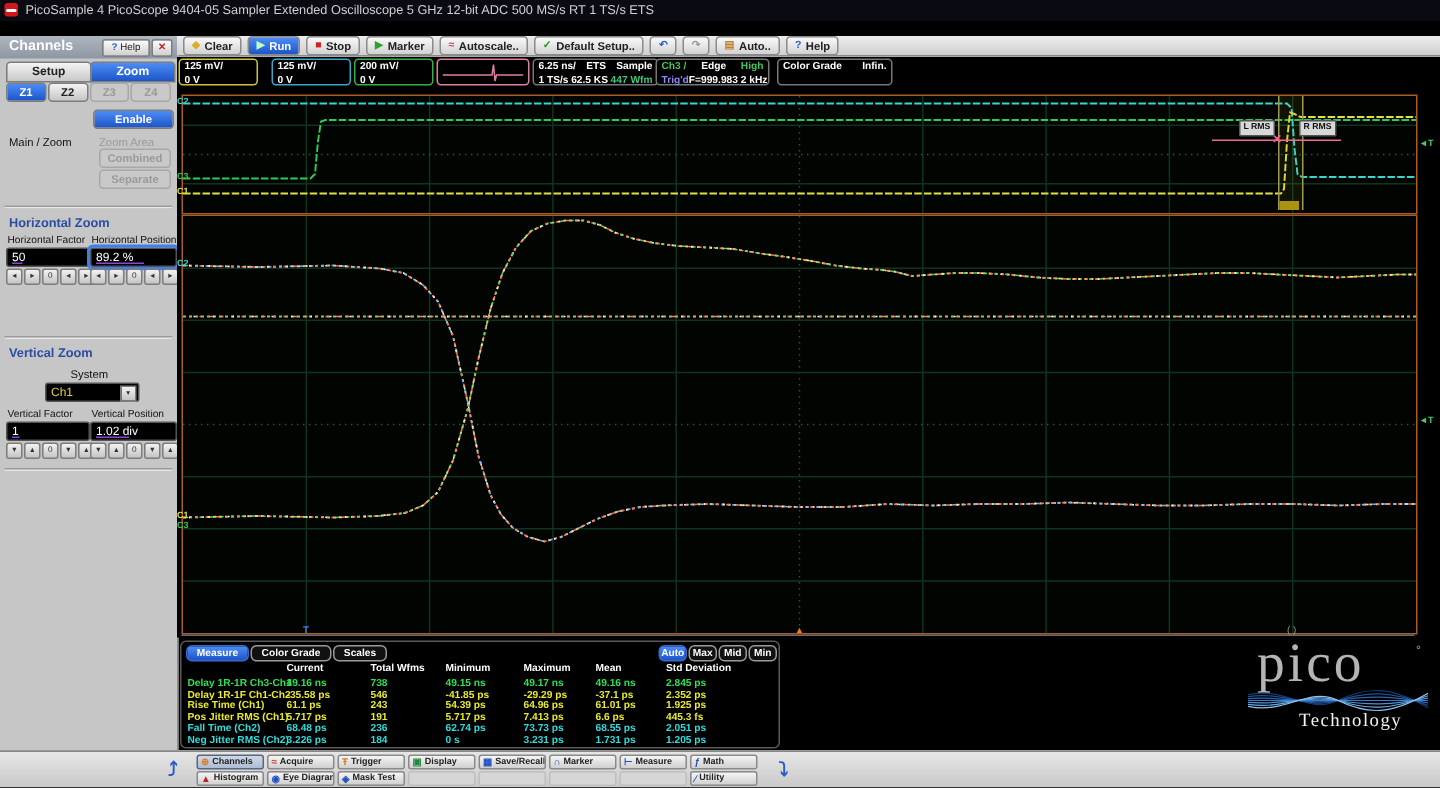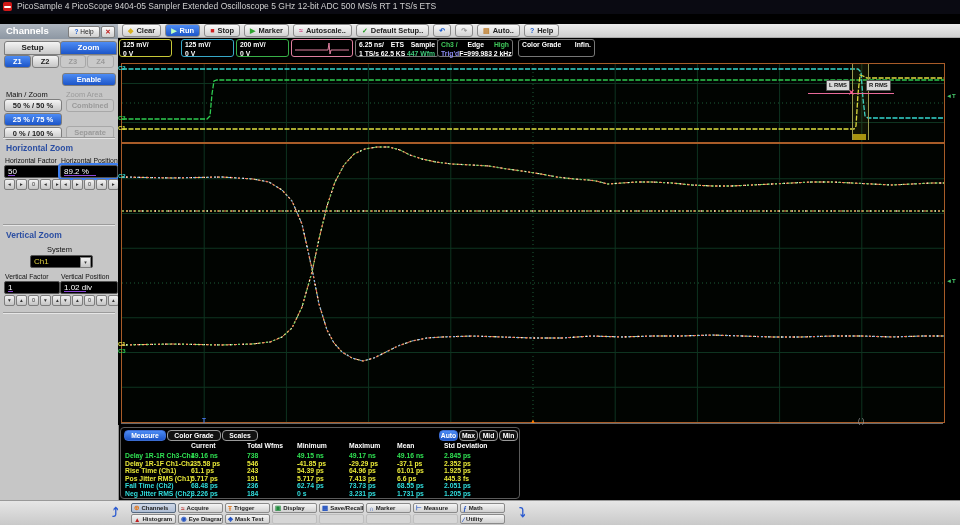--- a/index.html
+++ b/index.html
@@ -88,27 +88,22 @@
     <div class="abs tab sel" style="left:60px;top:17px;">Zoom</div>
     <div id="zrow" class="abs" style="left:4px;top:31px;width:110px;display:flex;gap:1px;">
         <div class="sbtn sel" style="width: 26px; height: 11px; line-height: 11px;">Z1</div>
         <div class="sbtn" style="width: 26px; height: 11px; line-height: 11px;">Z2</div>
         <div class="sbtn dis" style="width: 26px; height: 11px; line-height: 11px;">Z3</div>
         <div class="sbtn dis" style="width: 26px; height: 11px; line-height: 11px;">Z4</div>
       </div>
     <div class="abs sbtn sel" style="left:62px;top:49px;width:52px;height:11px;line-height:11px;">Enable</div>
     <div class="abs sblabel" style="left:6px;top:66px;">Main / Zoom</div>
     <div class="abs sblabel" style="left:66px;top:66px;color:#9a9a9a;">Zoom Area</div>
-    <div id="ratios" class="abs" style="left:4px;top:75px;width:58px;">
-        <div class="sbtn" style="height: 11px; line-height: 11px; margin-bottom: 1px;">50 % / 50 %</div>
-        <div class="sbtn sel" style="height: 11px; line-height: 11px; margin-bottom: 1px;">25 % / 75 %</div>
-        <div class="sbtn" style="height: 11px; line-height: 11px; margin-bottom: 1px;">0 % / 100 %</div>
-      </div>
     <div id="areas" class="abs" style="left:66px;top:75px;width:48px;">
-        <div class="sbtn dis" style="height: 11px; line-height: 11px; margin-bottom: 14px;">Combined</div>
+        <div class="sbtn dis" style="height: 11px; line-height: 11px; margin-bottom: 1px;">Combined</div>
         <div class="sbtn dis" style="height: 11px; line-height: 11px; margin-bottom: 1px;">Separate</div>
       </div>
     <div class="abs sep" style="top:113px;"></div>
     <div class="abs sbblue" style="left:6px;top:119px;">Horizontal Zoom</div>
     <div class="abs sblabel" style="left:5px;top:133px;font-size:6.8px;">Horizontal Factor</div>
     <div class="abs sblabel" style="left:61px;top:133px;font-size:6.8px;">Horizontal Position</div>
     <div class="abs vbox" style="left:4px;top:141px;width:51px;height:11px;"><span>50</span><span class="vline" style="width:7px;"></span></div>
     <div class="abs vbox" style="left:60px;top:141px;width:53px;height:11px;outline:2px solid #3d7ef0;"><span>89.2 %</span><span class="vline" style="width:32px;"></span></div>
     <div class="abs spin" style="left:4px;top:155px;">
         <span>◂</span>
@@ -385,20 +380,34 @@
           <span class="mc" style="left: 70px;">3.226 ps</span>
           <span class="mc" style="left: 126px;">184</span>
           <span class="mc" style="left: 176px;">0 s</span>
           <span class="mc" style="left: 228px;">3.231 ps</span>
           <span class="mc" style="left: 276px;">1.731 ps</span>
           <span class="mc" style="left: 323px;">1.205 ps</span>
         </div>
       </div>
   </div>
 
+  <div id="logo" class="abs">
+    <div id="picotext" class="abs">pico</div>
+    <div id="picoreg" class="abs">°</div>
+    <svg id="logowave" class="abs" style="left:0px;top:28px;" width="120" height="24">
+        <path d="M0,8.16 C 25,2.3999999999999986 40,21.6 60,12 S 95,2.3999999999999986 120,16.8" fill="none" stroke="#16396e" stroke-width="0.8"></path>
+        <path d="M0,9.44 C 25,5.6 40,18.4 60,12 S 95,5.6 120,15.2" fill="none" stroke="#1c4f96" stroke-width="0.8"></path>
+        <path d="M0,10.719999999999999 C 25,8.8 40,15.2 60,12 S 95,8.8 120,13.6" fill="none" stroke="#2a66b4" stroke-width="0.8"></path>
+        <path d="M0,12 C 25,12 40,12 60,12 S 95,12 120,12" fill="none" stroke="#3a7cc8" stroke-width="0.8"></path>
+        <path d="M0,13.280000000000001 C 25,15.2 40,8.8 60,12 S 95,15.2 120,10.4" fill="none" stroke="#4f93d8" stroke-width="0.8"></path>
+        <path d="M0,14.56 C 25,18.4 40,5.6 60,12 S 95,18.4 120,8.8" fill="none" stroke="#6aaae4" stroke-width="0.8"></path>
+        <path d="M0,15.84 C 25,21.6 40,2.3999999999999986 60,12 S 95,21.6 120,7.199999999999999" fill="none" stroke="#8ec2ee" stroke-width="0.8"></path>
+      </svg>
+    <div id="techtext" class="abs">Technology</div>
+  </div>
 
   <div id="bottombar" class="abs">
     <div class="navarrow" style="left:112px;top:5px;">⤴</div>
     <div class="navarrow" style="left:519px;top:5px;">⤵</div>
   <div class="bcell bcellsel" style="left: 131px; top: 2px;">
         <span class="bi" style="color: rgb(224, 120, 32);">⊕</span>
         <span>Channels</span>
       </div>
       <div class="bcell" style="left: 178px; top: 2px;">
         <span class="bi" style="color: rgb(192, 48, 48);">≈</span>

